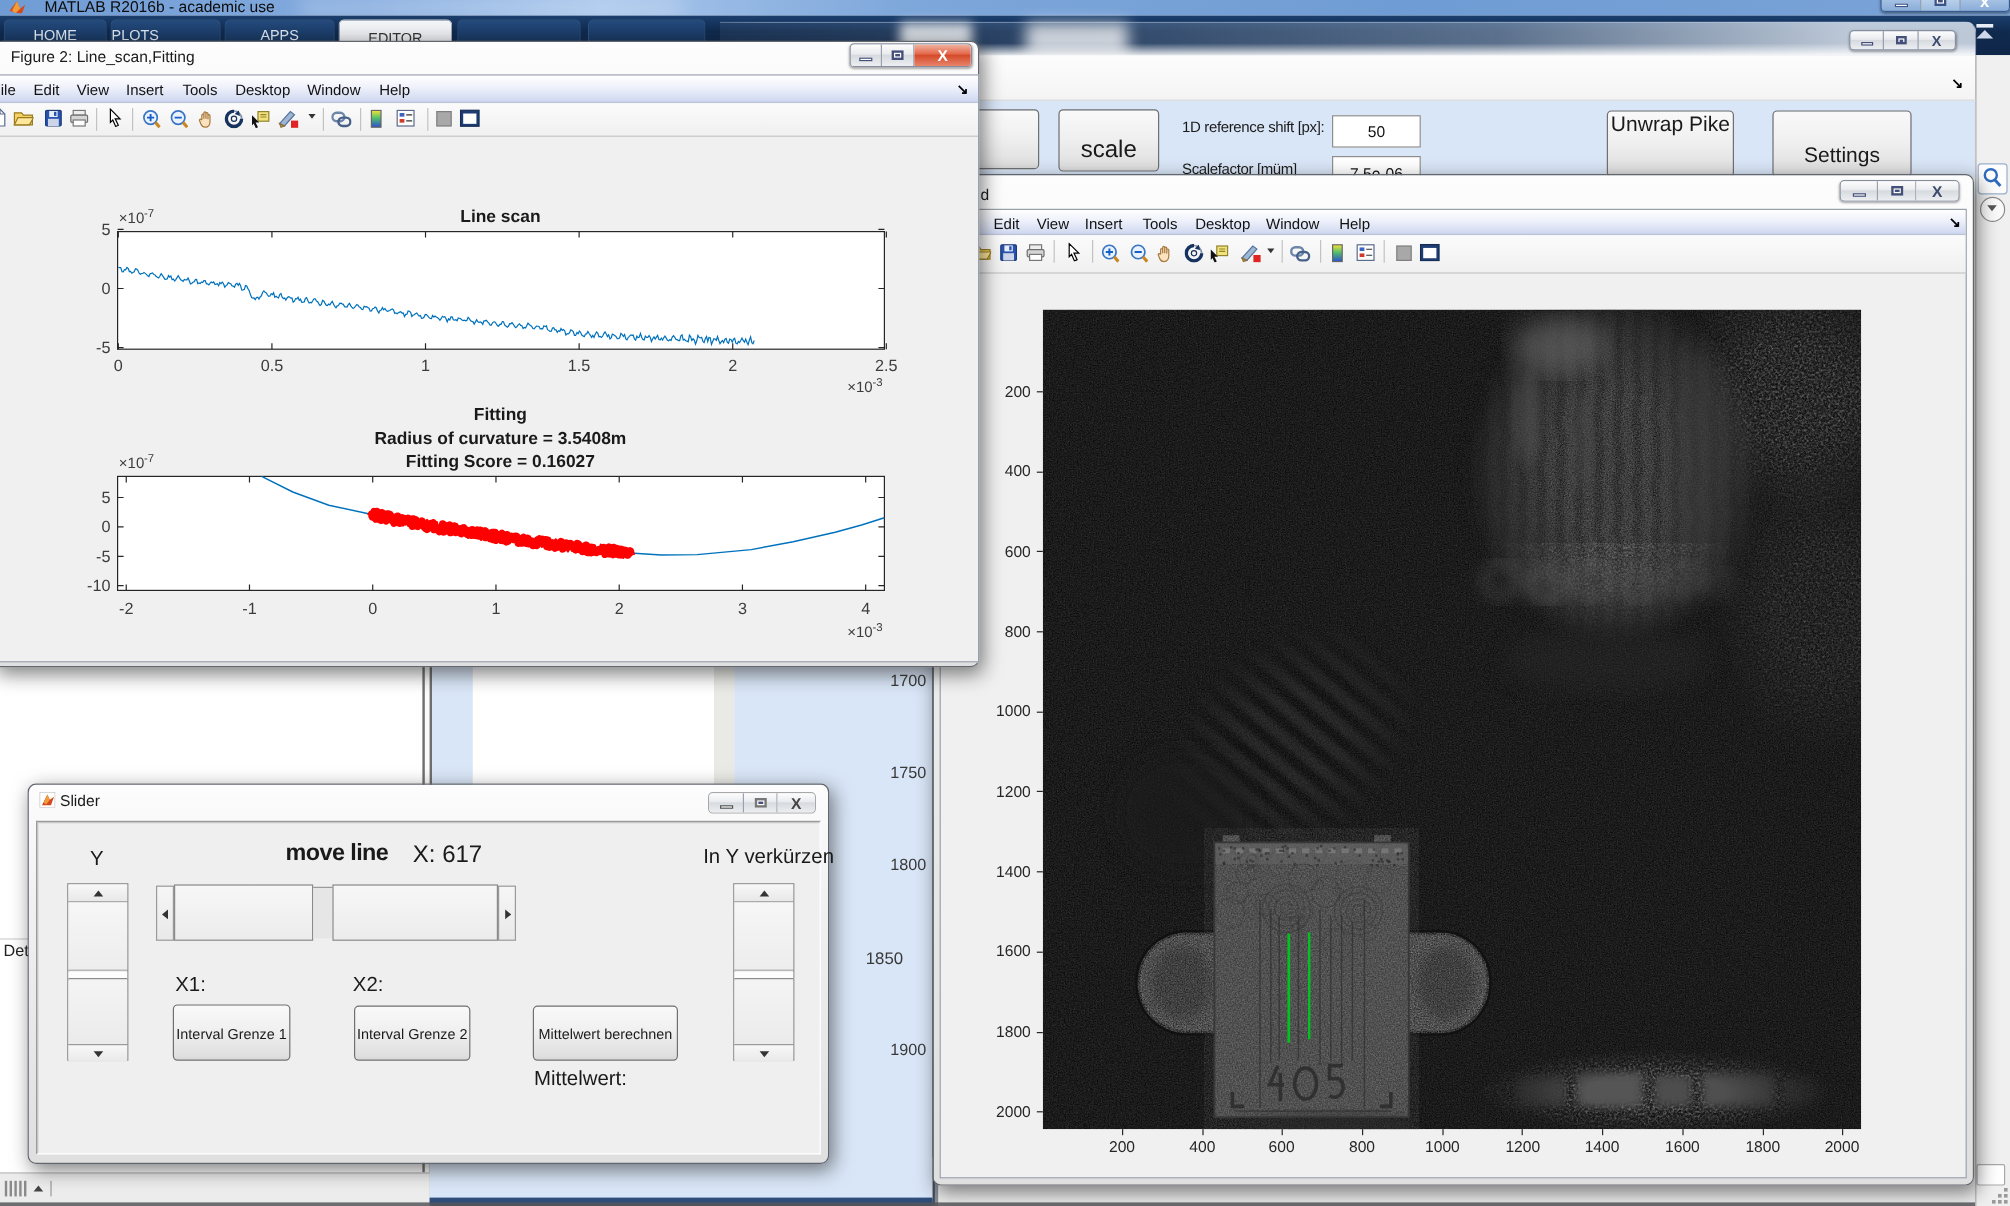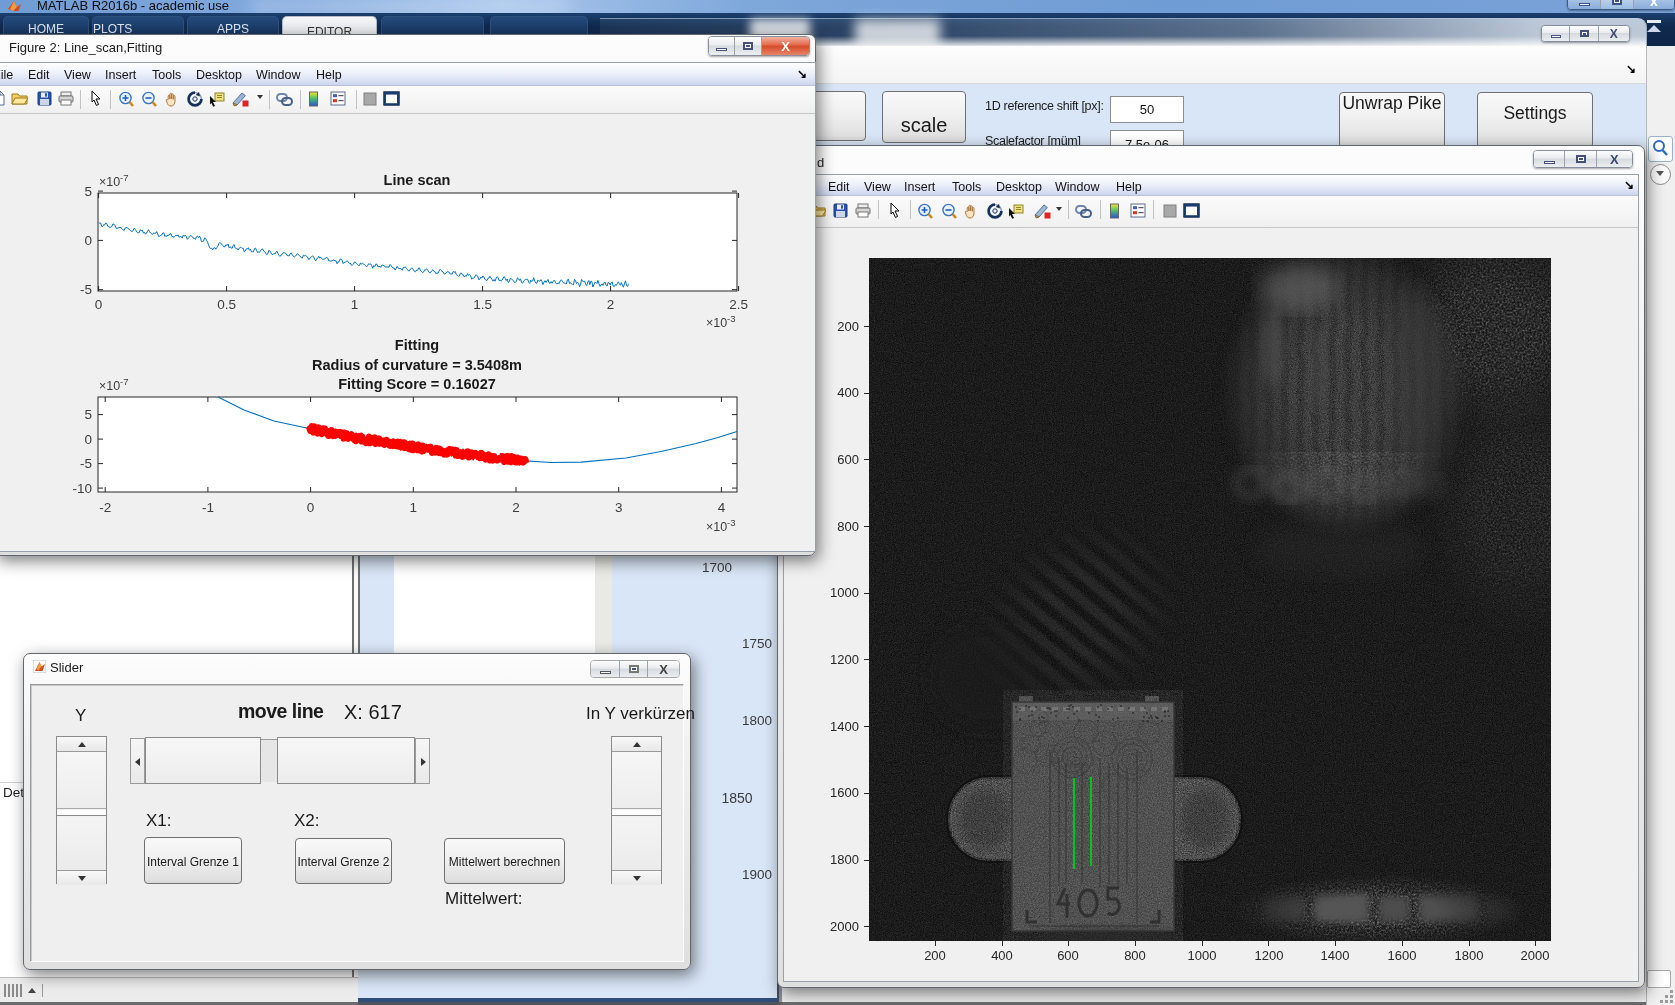--- a/index.html
+++ b/index.html
@@ -61,21 +61,21 @@
     <div class="ab" style="left:2px;top:6px;width:0;height:0;border:7px solid transparent;border-bottom:7px solid #cdd8e8;border-top:none"></div>
   </div>
 <div class="ab" style="left:0;top:46px;width:352px;height:931px;background:#fff"></div>
 <div class="ab" style="left:0;top:782px;width:352px;height:1px;background:#cfcfcf"></div>
 <div class="txt" style="left:3px;top:785px;font-size:13.5px;color:#222">Det</div>
 <div class="ab" style="left:352px;top:46px;width:8px;height:957px;background:#fbfbfb;border-left:2px solid #6f6f6f;border-right:2px solid #6f6f6f"></div>
 <div class="ab" style="left:360px;top:46px;width:34px;height:953px;background:#d9e6f7"></div>
 <div class="ab" style="left:394px;top:46px;width:201px;height:925px;background:#fff"></div>
 <div class="ab" style="left:595px;top:46px;width:17px;height:929px;background:#e9e9e5"></div>
 <div class="ab" style="left:612px;top:46px;width:165px;height:953px;background:#d9e6f7"></div>
-<div class="txt" style="left:702px;top:560px;width:70px;text-align:left;font-size:13.5px;color:#3a3a3a">1700</div>
+<div class="txt" style="left:702px;top:560px;width:70px;text-align:right;font-size:13.5px;color:#3a3a3a">1700</div>
 <div class="txt" style="left:702px;top:636px;width:70px;text-align:right;font-size:13.5px;color:#3a3a3a">1750</div>
 <div class="txt" style="left:702px;top:713px;width:70px;text-align:right;font-size:13.5px;color:#3a3a3a">1800</div>
 <div class="txt" style="left:702px;top:790px;width:70px;text-align:center;font-size:14px;color:#3a3a3a">1850</div>
 <div class="txt" style="left:702px;top:867px;width:70px;text-align:right;font-size:13.5px;color:#3a3a3a">1900</div>
 <div class="ab" style="left:777px;top:46px;width:5px;height:959px;background:#8a8f98;border-left:2px solid #454c58"></div>
 <div class="ab" style="left:358px;top:964px;width:419px;height:35px;background:#d9e6f7"></div>
 <div class="ab" style="left:0;top:977px;width:358px;height:28px;background:#ececec;border-top:1px solid #bdbdbd"></div>
 <div class="ab" style="left:782px;top:988px;width:893px;height:17px;background:#ececec"></div>
 <div class="ab" style="left:358px;top:998px;width:419px;height:7px;background:#2e4d7b"></div>
 <div class="ab" style="left:0;top:1002px;width:1675px;height:3px;background:#55575b;opacity:.85"></div>
@@ -124,21 +124,21 @@
 <div class="ab" style="left:600px;top:46px;width:1047px;height:38px;background:linear-gradient(#fdfdfd,#f4f4f4);border-bottom:1px solid #d8d8d8;border-right:1px solid #b8b8b8"></div>
 <div class="curl" style="left:1626px;top:62px">↘</div>
 <div class="ab" style="left:600px;top:84px;width:1047px;height:64px;background:#d9e6f7;border-right:1px solid #b8b8b8"></div>
 <div class="btn" style="left:788px;top:91px;width:78px;height:50px"></div>
 <div class="btn" style="left:882px;top:91px;width:84px;height:52px;font-size:20px;padding-top:22px">scale</div>
 <div class="txt" style="left:985px;top:99px;font-size:12.5px;letter-spacing:-0.3px">1D reference shift [px]:</div>
 <div class="field" style="left:1110px;top:96px;width:74px;height:27px;padding-top:5px">50</div>
 <div class="txt" style="left:985px;top:134px;font-size:12.5px;letter-spacing:-0.3px">Scalefactor [müm]</div>
 <div class="field" style="left:1110px;top:130px;width:74px;height:27px;padding-top:6px">7.5e-06</div>
 <div class="btn" style="left:1339px;top:92px;width:106px;height:56px;font-size:17.5px;">Unwrap Pike</div>
-<div class="btn" style="left:1477px;top:92px;width:116px;height:56px;font-size:17.5px;padding-top:10px">Settings</div>
+<div class="btn" style="left:1477px;top:92px;width:116px;height:56px;font-size:17.5px;padding-top:26px">Settings</div>
 <div class="win" style="left:777px;top:145px;width:868px;height:843px">
     <div class="txt" style="left:39px;top:9px;font-size:13px">d</div>
     <div class="cap" style="left:755px;top:4px;width:100px;height:18px">
       <div class="cb" style="width:32px">
         <div class="glyph-min"></div>
       </div>
       <div class="cb" style="width:32px">
         <div class="glyph-max"></div>
       </div>
       <div class="cb" style="width:36px">

